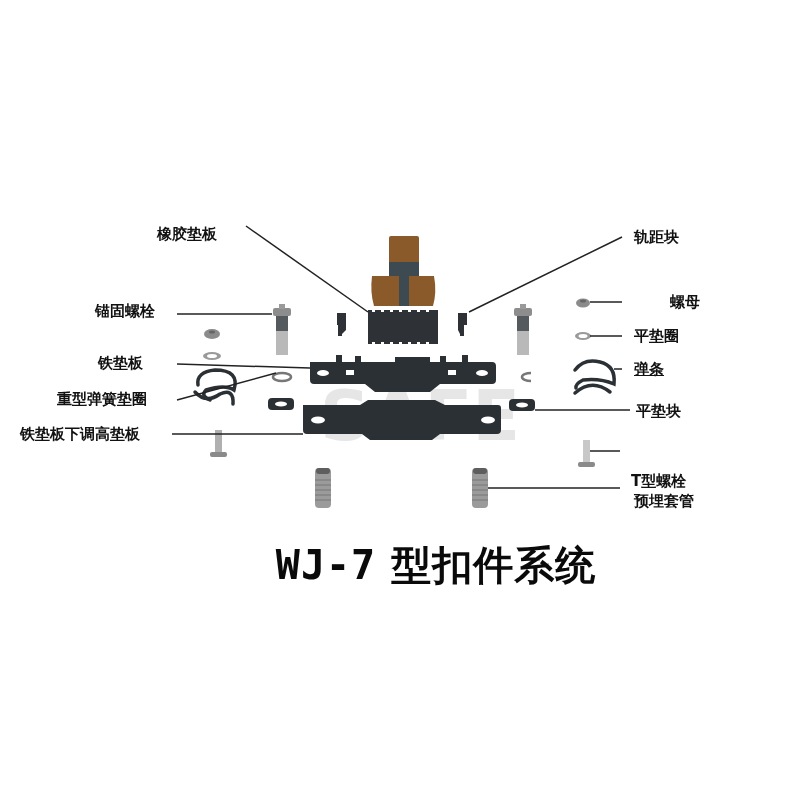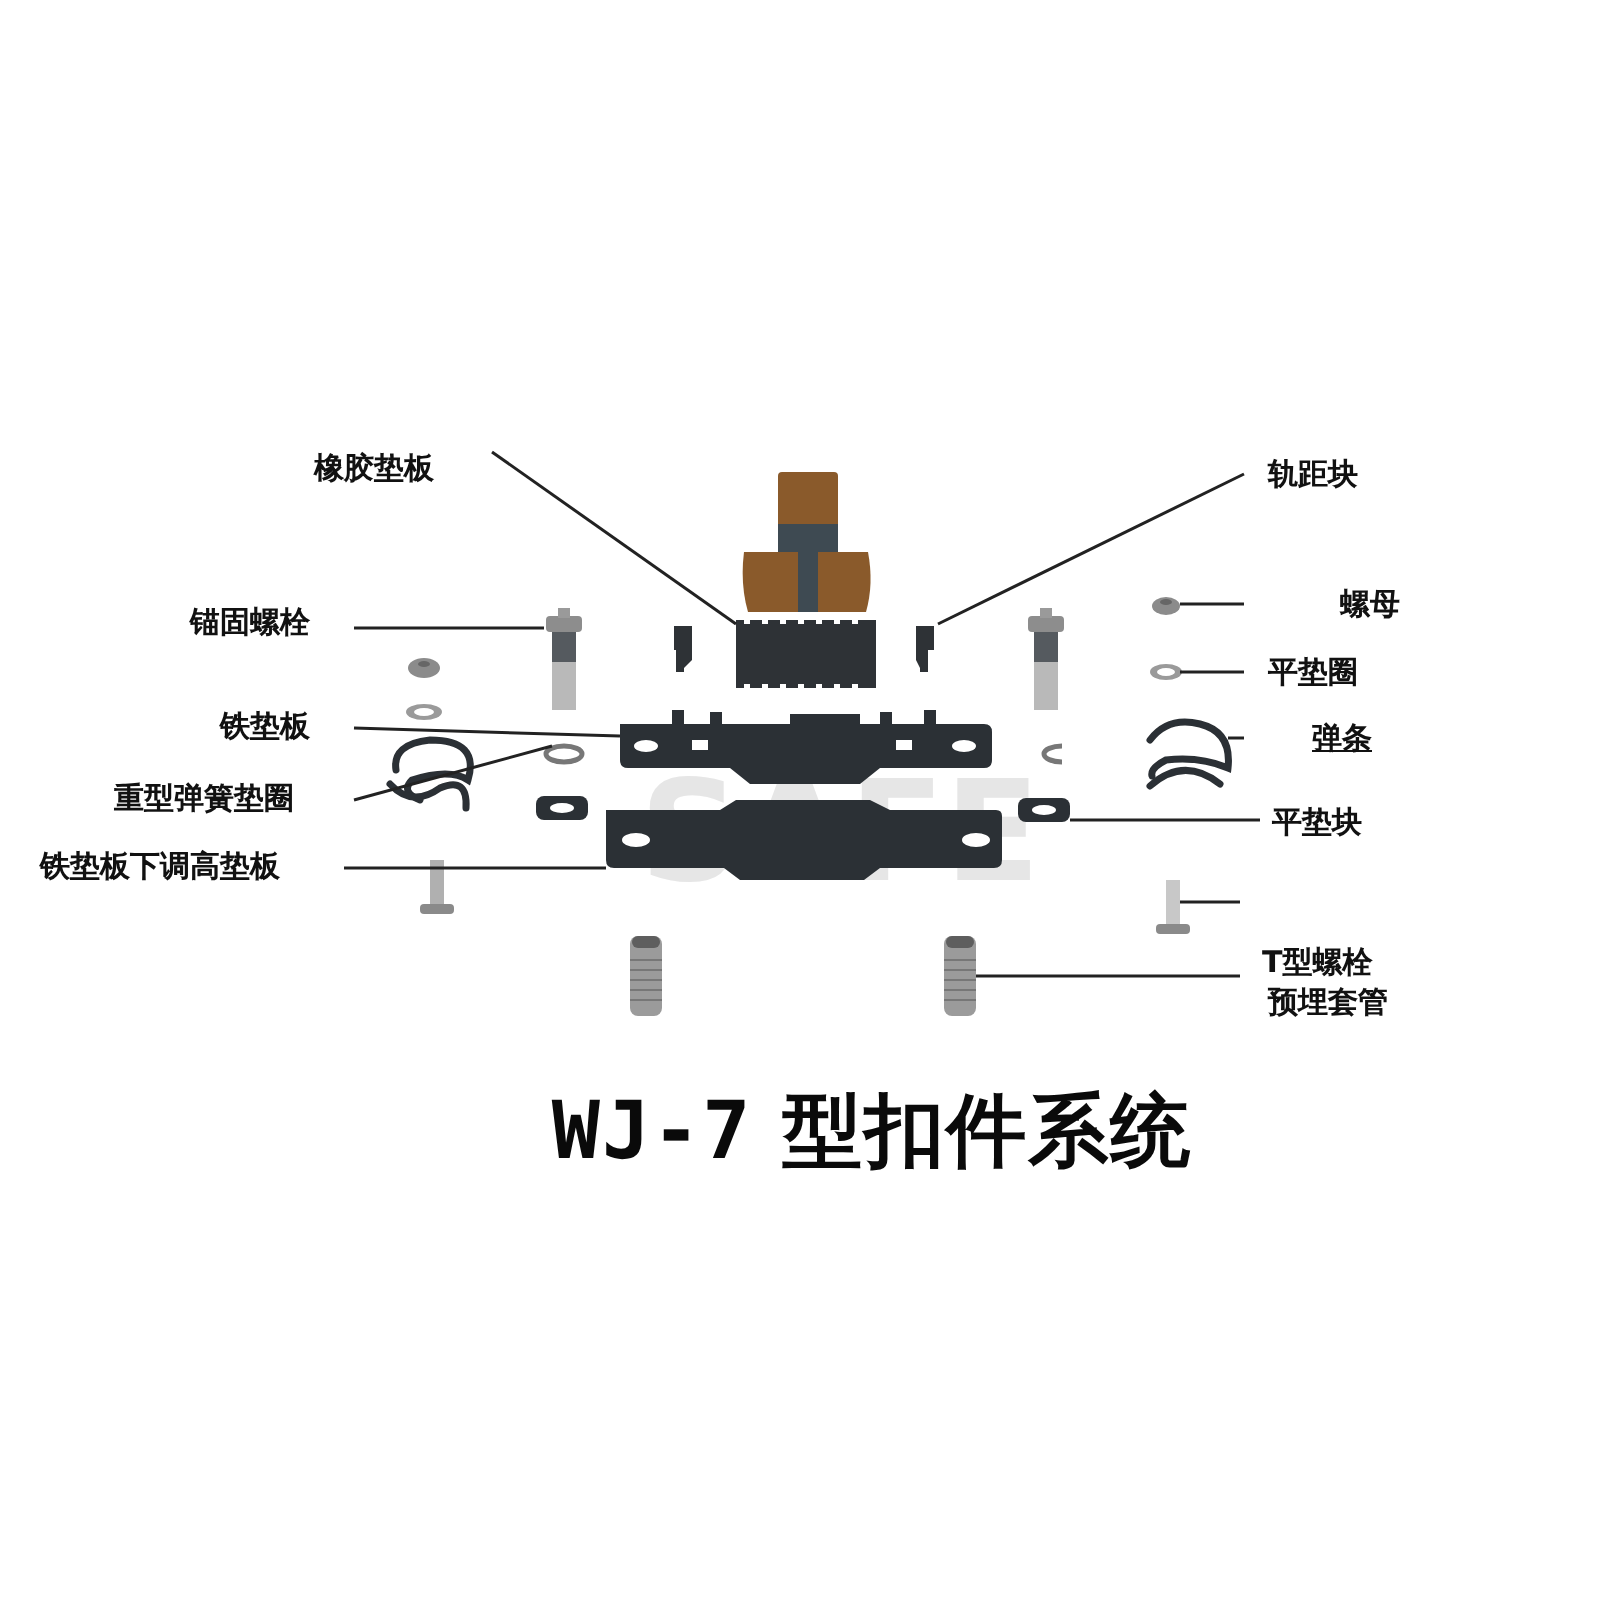--- a/index.html
+++ b/index.html
@@ -161,28 +161,28 @@
     <line x1="590" y1="336" x2="622" y2="336"></line>
     <line x1="614" y1="369" x2="622" y2="369"></line>
     <line x1="535" y1="410" x2="630" y2="410"></line>
     <line x1="590" y1="451" x2="620" y2="451"></line>
     <line x1="488" y1="488" x2="620" y2="488"></line>
   </g>
 </svg>
 
 <div class="lbl" style="left:157px;top:213px;margin-top:12px;">橡胶垫板</div>
 <div class="lbl" style="left:95px;top:302px;">锚固螺栓</div>
-<div class="lbl" style="left:110px;top:354px;">铁垫板</div>
+<div class="lbl" style="left:98px;top:354px;">铁垫板</div>
 <div class="lbl" style="left:57px;top:390px;">重型弹簧垫圈</div>
 <div class="lbl" style="left:20px;top:425px;font-family:Liberation Serif, serif;">铁垫板下调高垫板</div>
 
 <div class="lbl" style="left:634px;top:228px;">轨距块</div>
 <div class="lbl" style="left:634px;top:293px;margin-left:36px;">螺母</div>
 <div class="lbl" style="left:634px;top:327px;">平垫圈</div>
-<div class="lbl" style="left:656px;top:360px;text-decoration:underline;">弹条</div>
+<div class="lbl" style="left:634px;top:360px;text-decoration:underline;">弹条</div>
 <div class="lbl" style="left:636px;top:402px;">平垫块</div>
 <div class="lbl" style="left:631px;top:443px;margin-top:29px;">T型螺栓</div>
 <div class="lbl" style="left:634px;top:492px;">预埋套管</div>
 
 <div class="title">
   <span class="mono">WJ-7</span>
   <span>型扣件系统</span>
 </div>
 
 </div>

